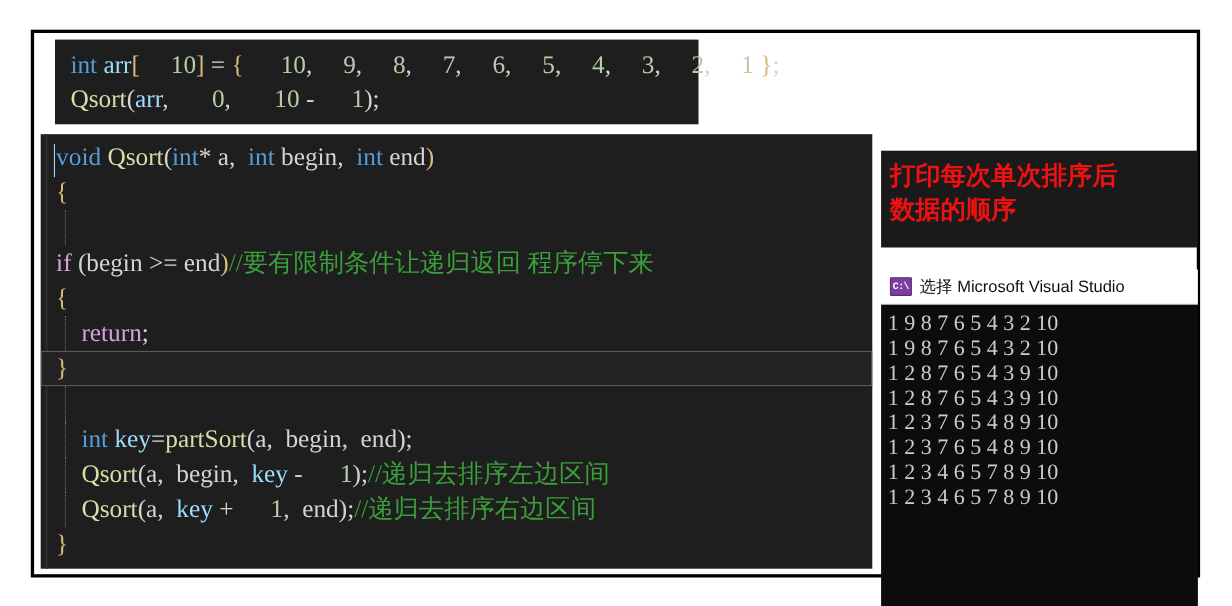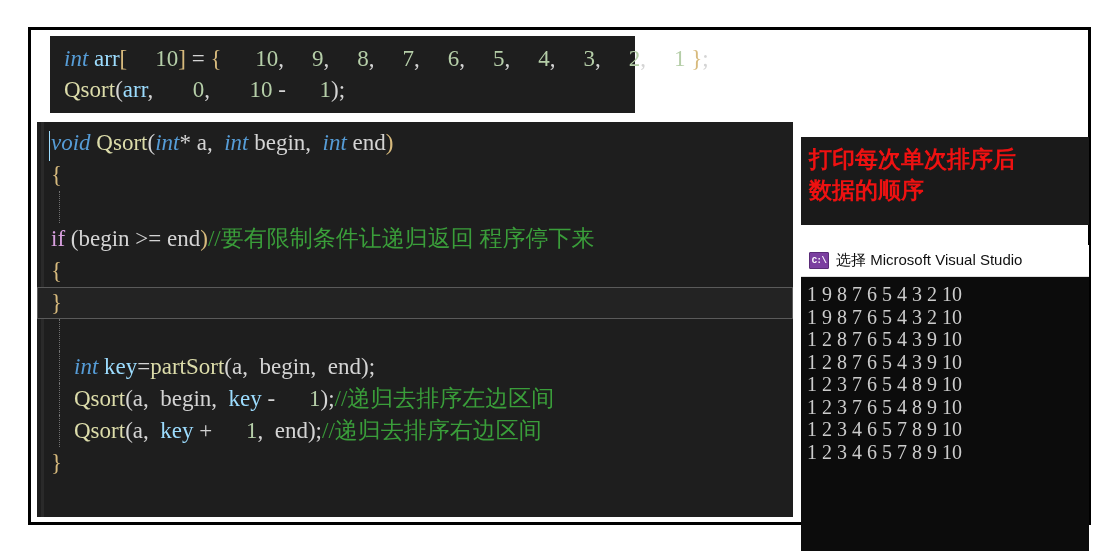--- a/index.html
+++ b/index.html
@@ -98,21 +98,21 @@
   #struct-rule {
     position: absolute;
     left: 12px;
     top: 4px;
     width: 0;
     height: 30px;
     border-left: 1px solid #9cdcfe;
   }
 
   
-  .kw        { color: #569cd6; font-style: italic; }   
+  .kw        { color: #569cd6; }   
   .kw-ctl    { color: #d8a0df; }   
   .ident     { color: #9cdcfe; text-align: center; }   
   .plain     { color: #d4d4d4; }
   .func      { color: #dcdcaa; }   
   .num       { color: #b5cea8; margin-left: 28px; }   
   .brace     { color: #d7ba7d; }   
   .punct     { color: #d4d4d4; }
   .comment   { color: #3a9e3a; margin-top: 16px; }
 
   
@@ -204,20 +204,21 @@
   </div>
 
   <div id="editor">
     <div id="change-bar"></div>
     <div id="editor-lines">
         <div class="ed-line"><span id="struct-rule"></span><span class="kw">void </span><span class="func">Qsort</span><span class="punct">(</span><span class="kw">int</span><span class="punct">*</span><span class="plain"> a,  </span><span class="kw">int</span><span class="plain"> begin,  </span><span class="kw">int</span><span class="plain"> end</span><span class="brace">)</span></div>
         <div class="ed-line"><span class="brace">{</span></div>
         <div class="ed-line"><span class="indent-guide"></span>&nbsp;</div>
         <div class="ed-line"><span class="kw-ctl">if</span><span class="punct"> (</span><span class="plain">begin</span><span class="punct"> &gt;= </span><span class="plain">end</span><span class="brace">)</span><span class="comment">//要有限制条件让递归返回 程序停下来</span></div>
         <div class="ed-line"><span class="brace">{</span></div>
+        <div class="ed-line"><span class="indent-guide"></span><span class="plain">    </span><span class="kw-ctl">return</span><span class="punct">;</span></div>
         <div class="ed-line current"><span class="brace">}</span></div>
         <div class="ed-line"><span class="indent-guide"></span>&nbsp;</div>
         <div class="ed-line"><span class="indent-guide"></span><span class="plain">    </span><span class="kw">int</span><span class="plain"> </span><span class="ident">key</span><span class="punct">=</span><span class="func">partSort</span><span class="punct">(</span><span class="plain">a,  begin,  end</span><span class="punct">);</span></div>
         <div class="ed-line"><span class="indent-guide"></span><span class="plain">    </span><span class="func">Qsort</span><span class="punct">(</span><span class="plain">a,  begin,  </span><span class="ident">key</span><span class="punct"> - </span><span class="num">1</span><span class="punct">);</span><span class="comment">//递归去排序左边区间</span></div>
         <div class="ed-line"><span class="indent-guide"></span><span class="plain">    </span><span class="func">Qsort</span><span class="punct">(</span><span class="plain">a,  </span><span class="ident">key</span><span class="punct"> + </span><span class="num">1</span><span class="punct">,  </span><span class="plain">end</span><span class="punct">);</span><span class="comment">//递归去排序右边区间</span></div>
         <div class="ed-line"><span class="brace">}</span></div>
       </div>
   </div>
 
   <div id="note-panel">

